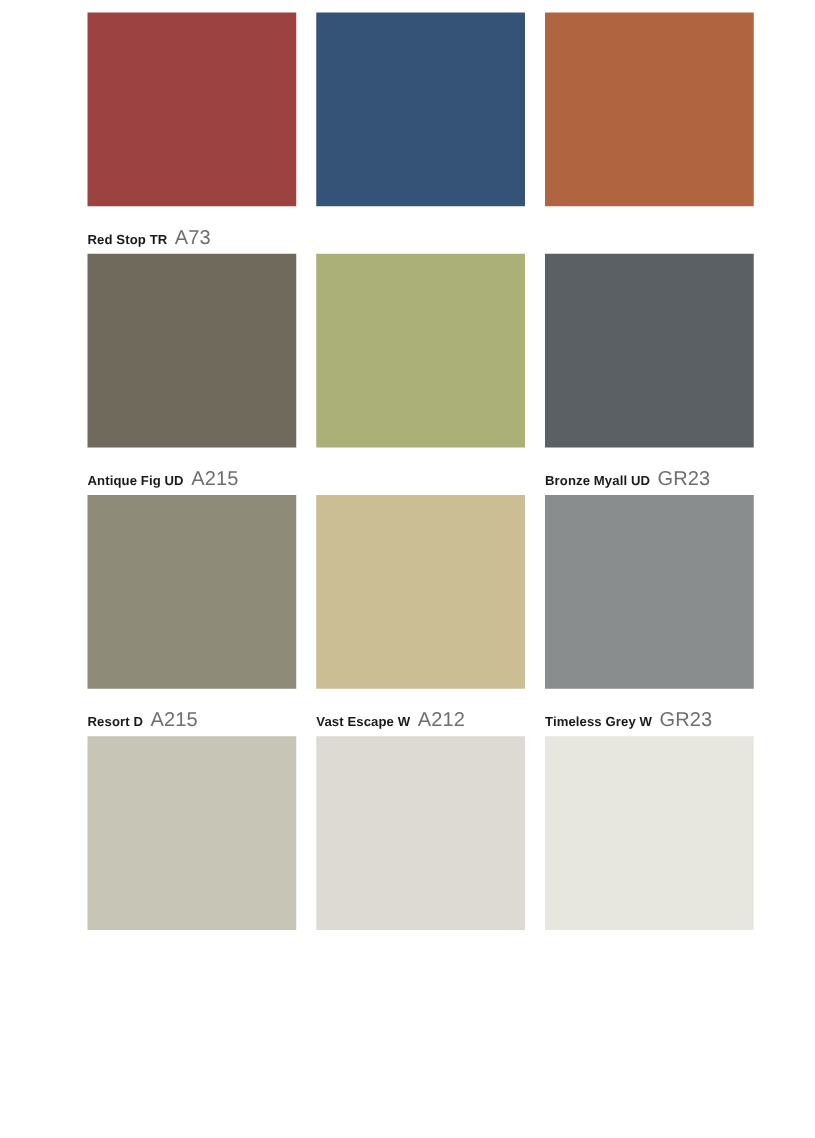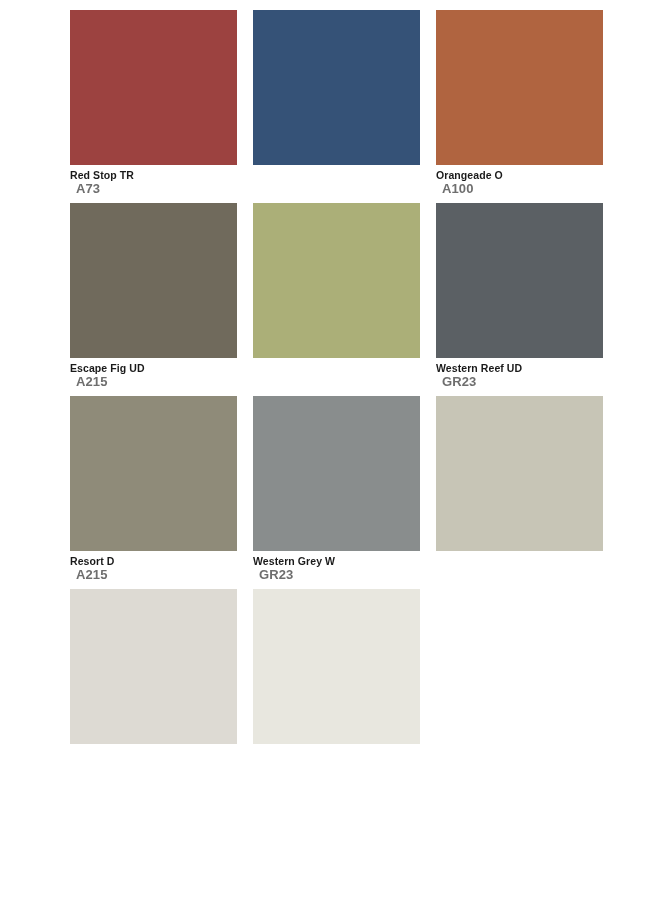--- a/index.html
+++ b/index.html
@@ -40,39 +40,38 @@
 
   .swatch-chip {
     width: 167px;
     height: 155px;
     display: block;
   }
 
   .swatch-caption {
     display: flex;
     align-items: baseline;
-    justify-content: space-between;
+    justify-content: flex-start;
     height: 25px;
-    padding-top: 3px;
+    padding-top: 19px;
     box-sizing: border-box;
     white-space: nowrap;
-    flex-direction: column;
   }
 
   .swatch-name {
     font-size: 10.5px;
     font-weight: bold;
     color: #1a1a1a;
     letter-spacing: 0.08px;
     line-height: 14px;
   }
 
   .swatch-code {
-    font-size: 13px;
-    font-weight: bold;
+    font-size: 16px;
+    font-weight: normal;
     color: #6e6e6e;
     letter-spacing: 0.1px;
     line-height: 14px;
     padding-left: 6px;
   }
 
   .swatch-code:empty {
     display: none;
   }
 </style>
@@ -86,53 +85,56 @@
         <div class="swatch-caption">
           <span class="swatch-name">Red Stop TR</span>
           <span class="swatch-code">A73</span>
         </div>
       </div>
       <div class="swatch-card">
         <div class="swatch-chip" style="background-color: rgb(53, 82, 119);"></div>
       </div>
       <div class="swatch-card">
         <div class="swatch-chip" style="background-color: rgb(176, 100, 64);"></div>
-        <div class="swatch-caption">
-          <span class="swatch-name">Orangeade O</span>
-          <span class="swatch-code">A100</span>
-        </div>
       </div>
       <div class="swatch-card">
         <div class="swatch-chip" style="background-color: rgb(112, 106, 92);"></div>
         <div class="swatch-caption">
-          <span class="swatch-name">Escape Fig UD</span>
+          <span class="swatch-name">Antique Fig UD</span>
           <span class="swatch-code">A215</span>
         </div>
       </div>
       <div class="swatch-card">
         <div class="swatch-chip" style="background-color: rgb(171, 175, 120);"></div>
       </div>
       <div class="swatch-card">
         <div class="swatch-chip" style="background-color: rgb(91, 96, 100);"></div>
         <div class="swatch-caption">
-          <span class="swatch-name">Western Reef UD</span>
+          <span class="swatch-name">Bronze Myall UD</span>
           <span class="swatch-code">GR23</span>
         </div>
       </div>
       <div class="swatch-card">
         <div class="swatch-chip" style="background-color: rgb(143, 139, 121);"></div>
         <div class="swatch-caption">
           <span class="swatch-name">Resort D</span>
           <span class="swatch-code">A215</span>
         </div>
       </div>
       <div class="swatch-card">
+        <div class="swatch-chip" style="background-color: rgb(203, 190, 148);"></div>
+        <div class="swatch-caption">
+          <span class="swatch-name">Vast Escape W</span>
+          <span class="swatch-code">A212</span>
+        </div>
+      </div>
+      <div class="swatch-card">
         <div class="swatch-chip" style="background-color: rgb(137, 141, 141);"></div>
         <div class="swatch-caption">
-          <span class="swatch-name">Western Grey W</span>
+          <span class="swatch-name">Timeless Grey W</span>
           <span class="swatch-code">GR23</span>
         </div>
       </div>
       <div class="swatch-card">
         <div class="swatch-chip" style="background-color: rgb(199, 197, 182);"></div>
       </div>
       <div class="swatch-card">
         <div class="swatch-chip" style="background-color: rgb(221, 218, 211);"></div>
       </div>
       <div class="swatch-card">

